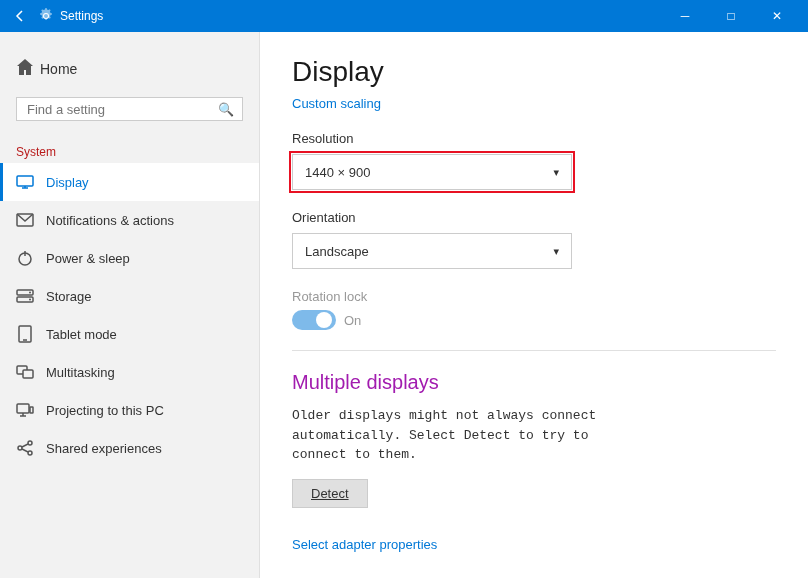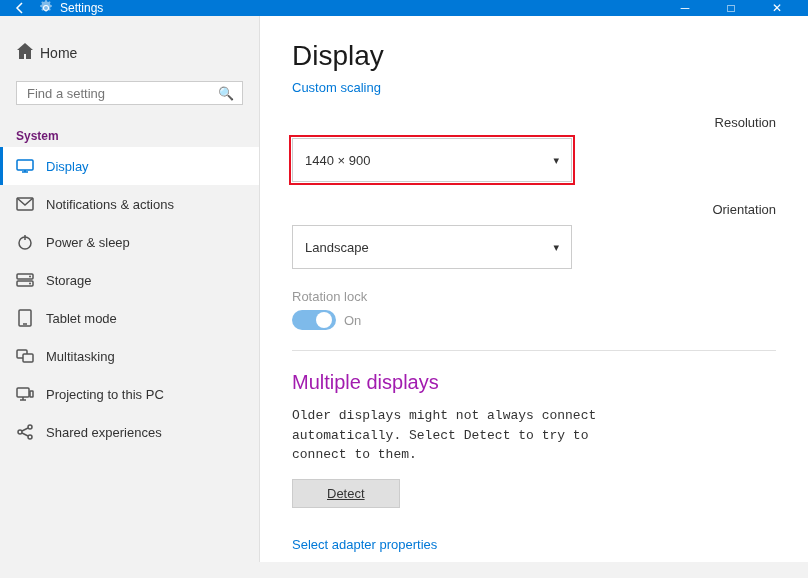--- a/index.html
+++ b/index.html
@@ -1,20 +1,20 @@
 <!DOCTYPE html>
 <html><head>
   <meta charset="utf-8">
   <style>
     * { box-sizing: border-box; margin: 0; padding: 0; }
     body { font-family: 'Segoe UI', Arial, sans-serif; font-size: 14px; background: #f2f2f2; width: 808px; height: 578px; overflow: hidden; }
 
     
     .titlebar {
-      height: 16px;
+      height: 32px;
       background: #0078d7;
       display: flex;
       align-items: center;
       padding: 0 8px;
       user-select: none;
     }
     .titlebar-back {
       width: 24px; height: 24px;
       background: transparent;
       border: none;
@@ -79,22 +79,22 @@
       position: absolute;
       right: 8px;
       top: 50%;
       transform: translateY(-50%);
       color: #666;
       font-size: 13px;
     }
     .sidebar-section-label {
       padding: 8px 16px 4px 16px;
       font-size: 12px;
-      color: #701a75;
-      font-weight: 700;
+      color: #b91c1c;
+      font-weight: 400;
     }
     .sidebar-item {
       display: flex;
       align-items: center;
       padding: 10px 16px;
       cursor: pointer;
       color: #333;
       font-size: 13px;
       gap: 12px;
       position: relative;
@@ -140,29 +140,28 @@
       color: #0078d7;
       font-size: 13px;
       margin-bottom: 20px;
       cursor: pointer;
     }
     .section-label {
       font-size: 13px;
       color: #333;
       margin-bottom: 8px;
       margin-top: 4px;
-      text-align: right;
     }
     .dropdown-wrapper {
       position: relative;
       margin-bottom: 16px;
     }
     .dropdown {
       width: 280px;
-      height: 44px;
+      height: 36px;
       border: 1px solid #ccc;
       background: white;
       display: flex;
       align-items: center;
       padding: 0 12px;
       cursor: pointer;
       font-size: 13px;
       color: #333;
       justify-content: space-between;
     }
@@ -228,21 +227,21 @@
       font-size: 13px;
       color: #333;
       line-height: 1.5;
       margin-bottom: 14px;
       max-width: 350px;
       font-family: Liberation Mono, monospace;
     }
     .detect-btn {
       background: #e0e0e0;
       border: 1px solid #ccc;
-      padding: 6px 34px;
+      padding: 6px 18px;
       font-size: 13px;
       cursor: pointer;
       color: #333;
       margin-bottom: 16px;
       text-decoration: underline;
     }
 
     .link-text {
       color: #0078d7;
       font-size: 13px;

